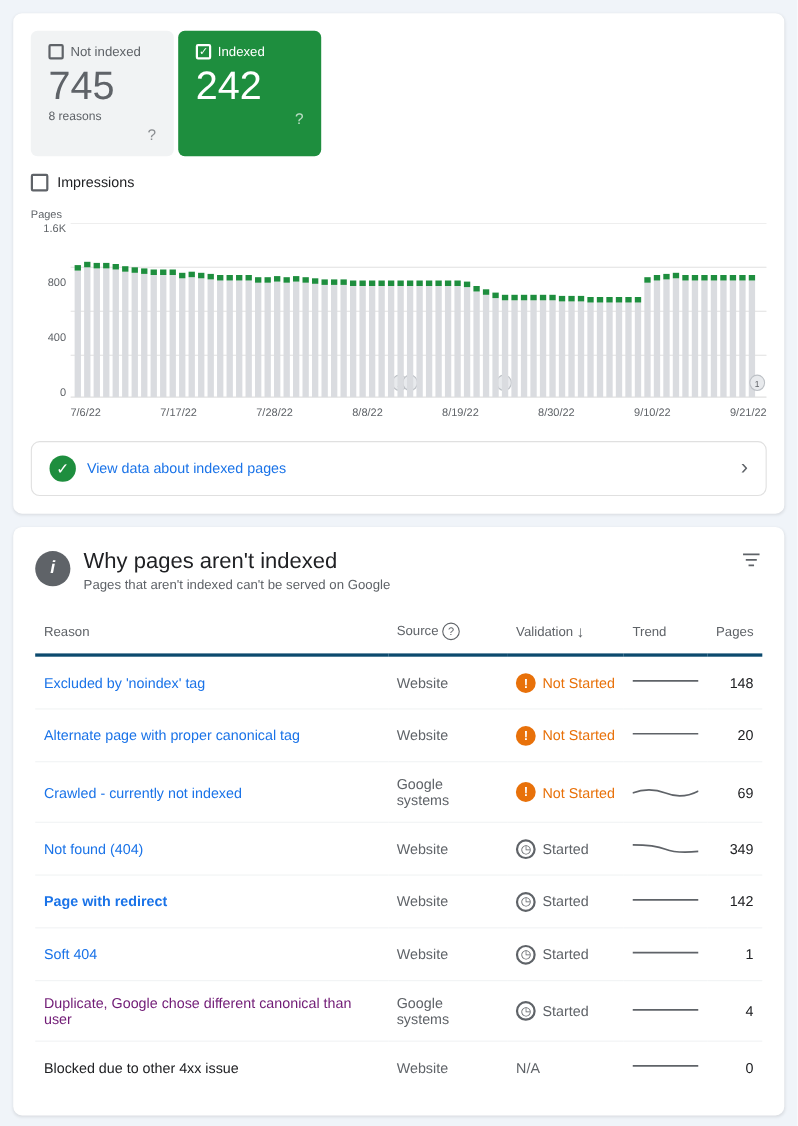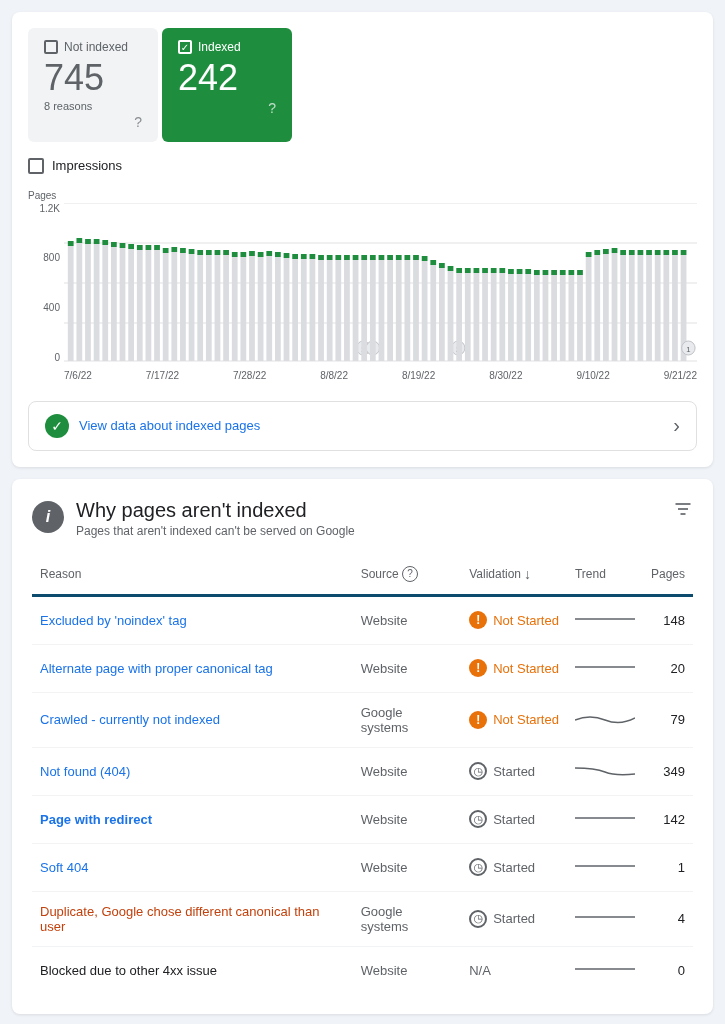--- a/index.html
+++ b/index.html
@@ -346,21 +346,21 @@
   <div class="impressions-row">
     <span class="impressions-checkbox"></span>
     <span class="impressions-label">Impressions</span>
   </div>
 
   <div class="chart-area">
     <div class="chart-title">Pages</div>
     <div style="display:flex; gap:0;">
 
       <div style="display:flex; flex-direction:column; justify-content:space-between; align-items:flex-end; width:36px; height:160px; font-size:10px; color:#5f6368; padding-right:4px;">
-        <span>1.2K</span>
+        <span>1.6K</span>
         <span>800</span>
         <span>400</span>
         <span>0</span>
       </div>
 
       <div style="flex:1; position:relative;">
         <svg class="bar-chart-svg" viewBox="0 0 660 160" preserveAspectRatio="none">
 
           <line x1="0" y1="0" x2="660" y2="0" stroke="#e0e0e0" stroke-width="1"></line>
           <line x1="0" y1="40" x2="660" y2="40" stroke="#e0e0e0" stroke-width="1"></line>
@@ -697,21 +697,21 @@
           <td style="font-size: 13px; color: rgb(95, 99, 104);">Google systems</td>
           <td>
             <div class="validation-cell">
               <span class="not-started-icon">!</span>
               <span style="color: rgb(232, 113, 10); font-weight: 500;">Not Started</span>
             </div>
           </td>
           <td><svg width="60" height="20" viewBox="0 0 60 20">
               <path fill="none" stroke="#5f6368" stroke-width="1.5" d="M 0 12 Q 15 6 30 12 Q 45 18 60 10"></path>
             </svg></td>
-          <td class="pages-cell">79</td>
+          <td class="pages-cell">69</td>
         </tr>
         <tr>
           <td class="reason-cell" style="color: rgb(26, 115, 232); font-weight: 500; cursor: pointer;">Not found (404)</td>
           <td style="font-size: 13px; color: rgb(95, 99, 104);">Website</td>
           <td>
             <div class="validation-cell">
               <span class="started-icon">◷</span>
               <span style="color: rgb(95, 99, 104);">Started</span>
             </div>
           </td>
@@ -742,21 +742,21 @@
               <span class="started-icon">◷</span>
               <span style="color: rgb(95, 99, 104);">Started</span>
             </div>
           </td>
           <td><svg width="60" height="20" viewBox="0 0 60 20">
               <path fill="none" stroke="#5f6368" stroke-width="1.5" d="M 0 10 L 60 10"></path>
             </svg></td>
           <td class="pages-cell">1</td>
         </tr>
         <tr>
-          <td class="reason-cell" style="color: #c2410c; font-weight: 500; cursor: pointer; margin-left: 48px;">Duplicate, Google chose different canonical than user</td>
+          <td class="reason-cell" style="color: #701a75; font-weight: 500; cursor: pointer; margin-left: 48px;">Duplicate, Google chose different canonical than user</td>
           <td style="font-size: 13px; color: rgb(95, 99, 104);">Google systems</td>
           <td>
             <div class="validation-cell">
               <span class="started-icon">◷</span>
               <span style="color: rgb(95, 99, 104);">Started</span>
             </div>
           </td>
           <td><svg width="60" height="20" viewBox="0 0 60 20">
               <path fill="none" stroke="#5f6368" stroke-width="1.5" d="M 0 10 L 60 10"></path>
             </svg></td>

